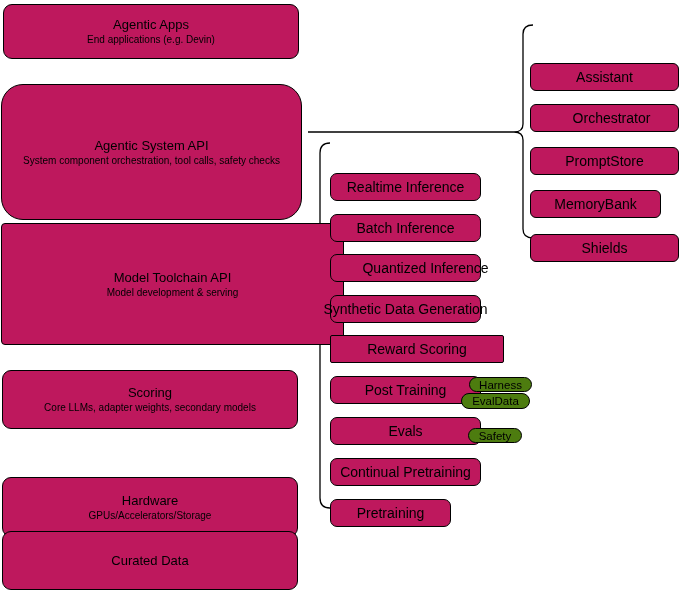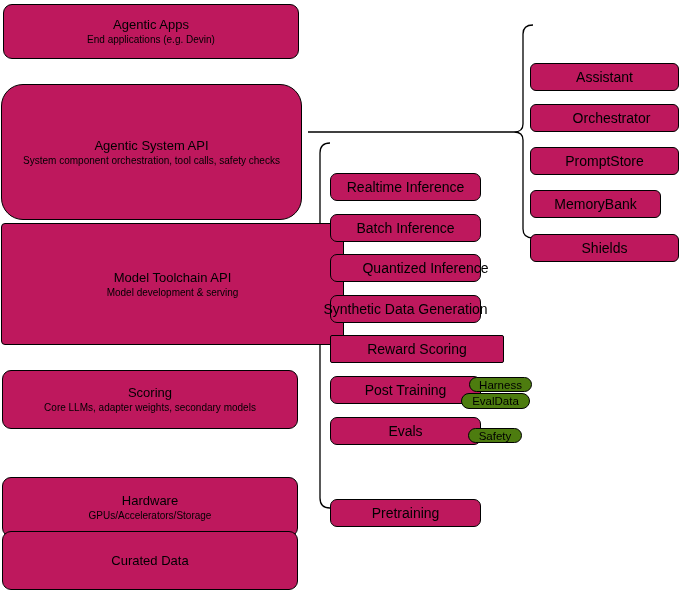--- a/index.html
+++ b/index.html
@@ -105,21 +105,22 @@
     <div class="title">Curated Data</div>
   </div>
 
   <div class="node small-node mid" style="left:330px; top:186px; width:151px; height:28px; border-radius:7px;">Batch Inference</div>
   <div class="node small-node mid" style="left:330px; top:145px; width:151px; height:28px; border-radius:7px;">Realtime Inference</div>
   <div class="node small-node mid" style="left:330px; top:226px; width:151px; height:28px; border-radius:7px;padding-left:40px;">Quantized Inference</div>
   <div class="node small-node mid" style="left:330px; top:267px; width:151px; height:28px; border-radius:7px;">Synthetic Data Generation</div>
   <div class="node small-node mid" style="left:330px; top:307px; width:174px; height:28px; border-radius:2px;">Reward Scoring</div>
   <div class="node small-node mid" style="left:330px; top:348px; width:151px; height:28px; border-radius:7px;">Post Training</div>
   <div class="node small-node mid" style="left:330px; top:389px; width:151px; height:28px; border-radius:7px;">Evals</div>
-  <div class="node small-node mid" style="left:330px; top:471px; width:151px; height:28px; border-radius:7px;">Pretraining</div>
+  <div class="node small-node mid" style="left:330px; top:430px; width:151px; height:28px; border-radius:7px;">Continual Pretraining</div>
+  <div class="node small-node mid" style="left:330px; top:471px; width:121px; height:28px; border-radius:7px;">Pretraining</div>
 
   <div class="pill" style="left:469px; top:377px; width:63px; height:15px;">Harness</div>
   <div class="pill" style="left:461px; top:393px; width:69px; height:16px;">EvalData</div>
   <div class="pill" style="left:468px; top:391px; width:54px; height:15px;margin-top:37px;">Safety</div>
 
   <div class="node small-node" style="left:530px; top:35px; width:149px; height:28px; border-radius:6px;">Assistant</div>
   <div class="node small-node" style="left:530px; top:76px; width:149px; height:28px; border-radius:6px;padding-left:14px;">Orchestrator</div>
   <div class="node small-node" style="left:530px; top:119px; width:149px; height:28px; border-radius:6px;">PromptStore</div>
   <div class="node small-node" style="left:530px; top:162px; width:131px; height:28px; border-radius:6px;">MemoryBank</div>
   <div class="node small-node" style="left:530px; top:206px; width:149px; height:28px; border-radius:6px;">Shields</div>

